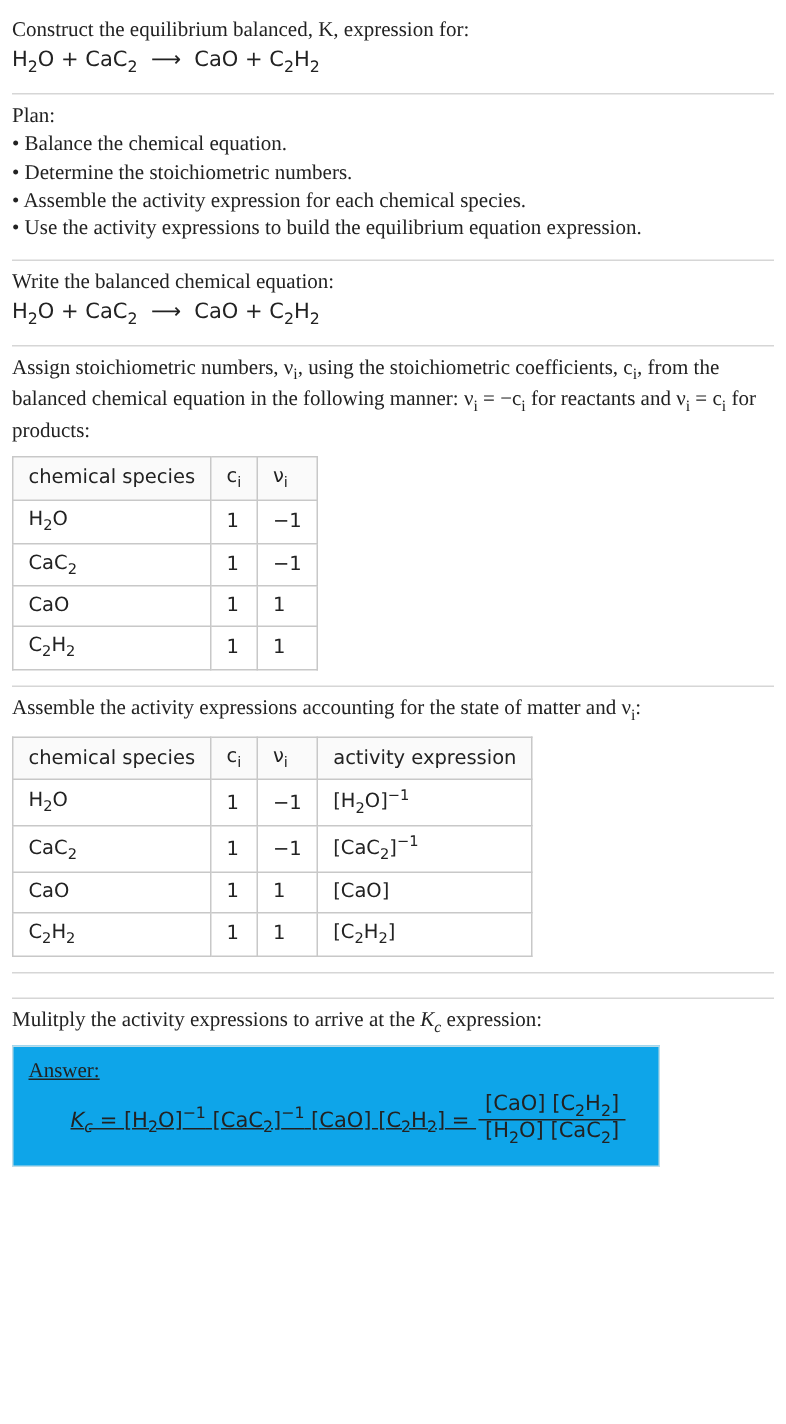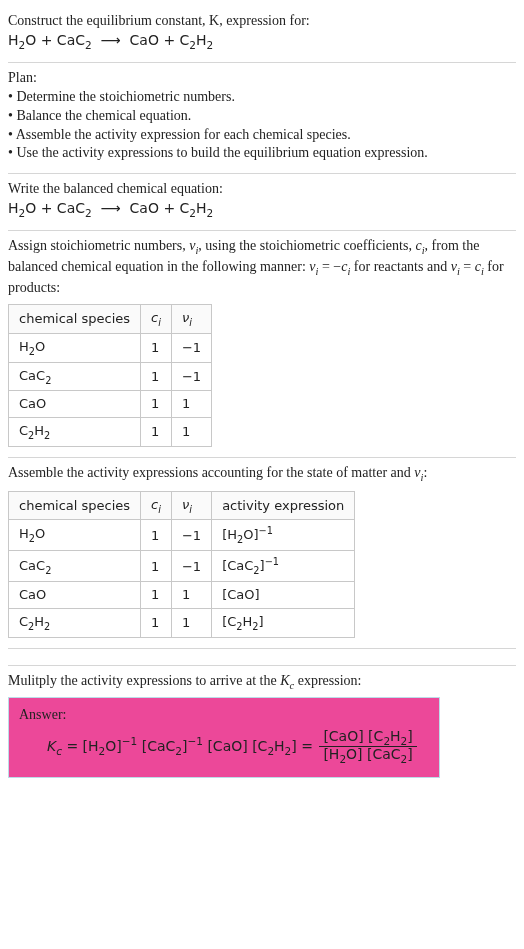--- a/index.html
+++ b/index.html
@@ -35,50 +35,51 @@
     border: 1px solid #c8c8c8;
     padding: 4px 10px;
     text-align: left;
     white-space: nowrap;
   }
   th {
     font-weight: normal;
     background: #fafafa;
   }
   .answer-box {
-    background: #ec4899;
+    background: #0ea5e9;
     border: 1px solid #bcdce8;
     padding: 8px 10px 12px 10px;
     margin-top: 4px;
     max-width: 410px;
+    text-decoration: underline;
   }
-  .it { font-style: italic; }
+  .it { }
   .frac {
     display: inline-block;
     vertical-align: middle;
     line-height: 1.05;
     margin: 0 2px;
   }
   .frac .num { display:block; border-bottom: 1px solid #222; padding: 0 4px; }
   .frac .den { display:block; padding: 0 4px; }
   .kc { font-style: italic; }
   .indent { padding-left: 28px; }
 </style>
 </head>
 <body>
 
 <div class="section">
-  <div>Construct the equilibrium constant, K, expression for:</div>
+  <div>Construct the equilibrium balanced, K, expression for:</div>
   <div class="eq">H<span class="sub">2</span>O + CaC<span class="sub">2</span> &nbsp;⟶&nbsp; CaO + C<span class="sub">2</span>H<span class="sub">2</span></div>
 </div>
 
 <div class="section">
   <div>Plan:</div>
+  <div>• Balance the chemical equation.</div>
   <div>• Determine the stoichiometric numbers.</div>
-  <div>• Balance the chemical equation.</div>
   <div>• Assemble the activity expression for each chemical species.</div>
   <div>• Use the activity expressions to build the equilibrium equation expression.</div>
 </div>
 
 <div class="section">
   <div>Write the balanced chemical equation:</div>
   <div class="eq">H<span class="sub">2</span>O + CaC<span class="sub">2</span> &nbsp;⟶&nbsp; CaO + C<span class="sub">2</span>H<span class="sub">2</span></div>
 </div>
 
 <div class="section">

